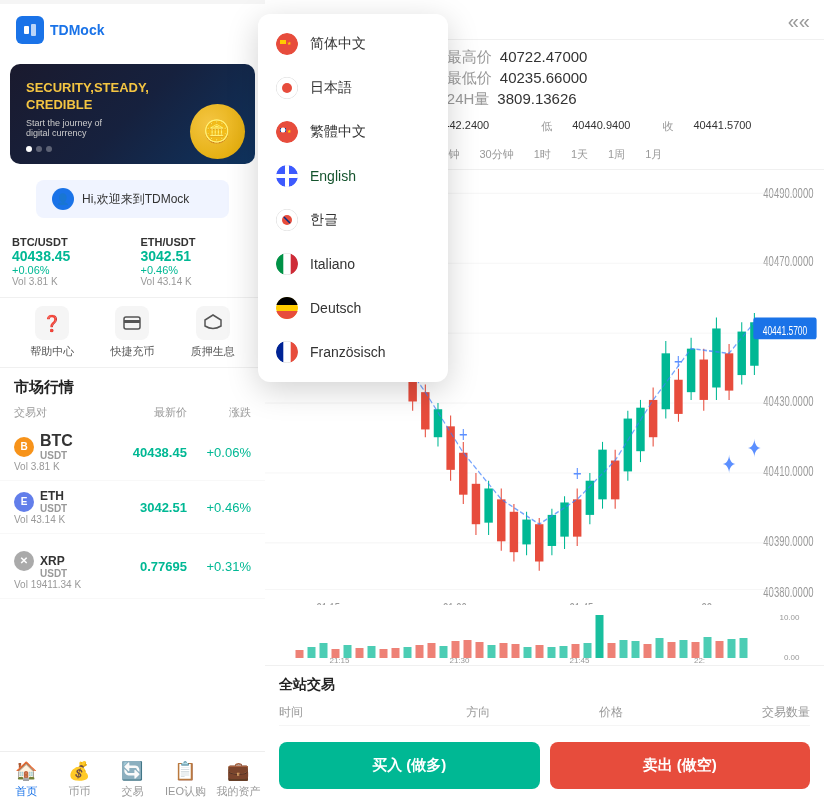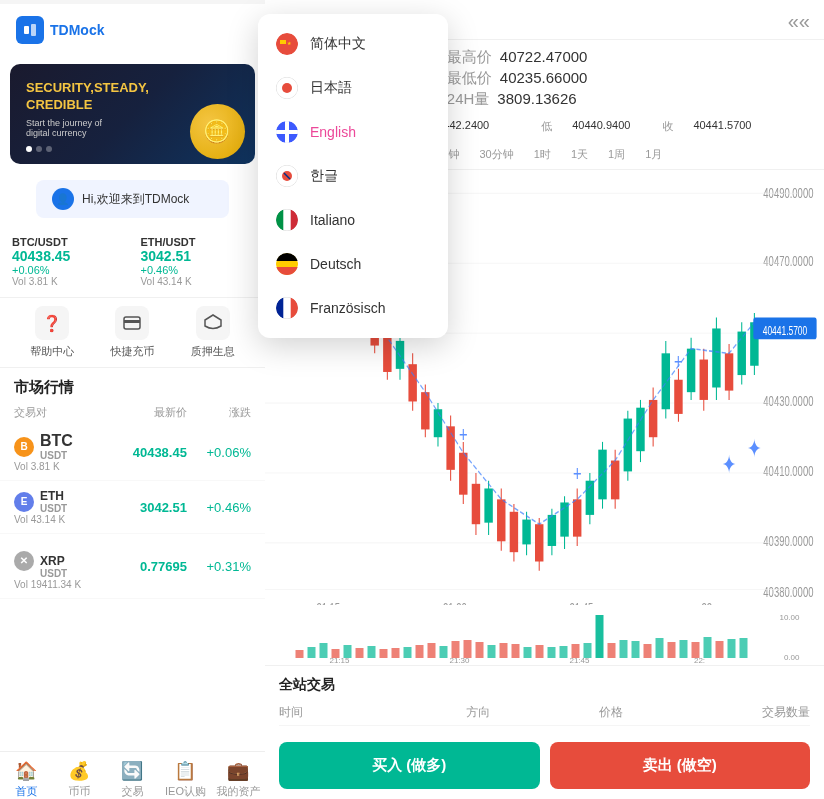--- a/index.html
+++ b/index.html
@@ -923,29 +923,40 @@
   </div>
   <div class="dropdown-item">
     <div class="flag">
       <svg width="22" height="22" viewBox="0 0 22 22">
         <circle cx="11" cy="11" r="11" fill="white" stroke="#ddd"></circle>
         <circle cx="11" cy="11" r="5" fill="#e74c3c"></circle>
       </svg>
     </div>
     <span>日本語</span>
   </div>
+  <div class="dropdown-item">
+    <div class="flag">
+      <svg width="22" height="22" viewBox="0 0 22 22">
+        <circle cx="11" cy="11" r="11" fill="#e74c3c"></circle>
+        <rect x="4" y="7" width="6" height="4" fill="#003087"></rect>
+        <circle cx="7" cy="9" r="2.5" fill="white"></circle>
+        <text x="11" y="12" font-size="5" fill="#ffcc00">★</text>
+      </svg>
+    </div>
+    <span>繁體中文</span>
+  </div>
   <div class="dropdown-item active">
     <div class="flag">
       <svg width="22" height="22" viewBox="0 0 22 22">
         <circle cx="11" cy="11" r="11" fill="#3d5afe"></circle>
         <rect x="0" y="9" width="22" height="4" fill="white"></rect>
         <rect x="9" y="0" width="4" height="22" fill="white"></rect>
       </svg>
     </div>
-    <span style="color:#ec4899;">English</span>
+    <span style="color:#14532d;">English</span>
   </div>
   <div class="dropdown-item">
     <div class="flag">
       <svg width="22" height="22" viewBox="0 0 22 22">
         <circle cx="11" cy="11" r="11" fill="white" stroke="#ddd"></circle>
         <circle cx="11" cy="11" r="5" fill="#e74c3c"></circle>
         <path d="M8 8 Q11 11 14 14" stroke="#003087" stroke-width="1.5" fill="none"></path>
       </svg>
     </div>
     <span>한글</span>

